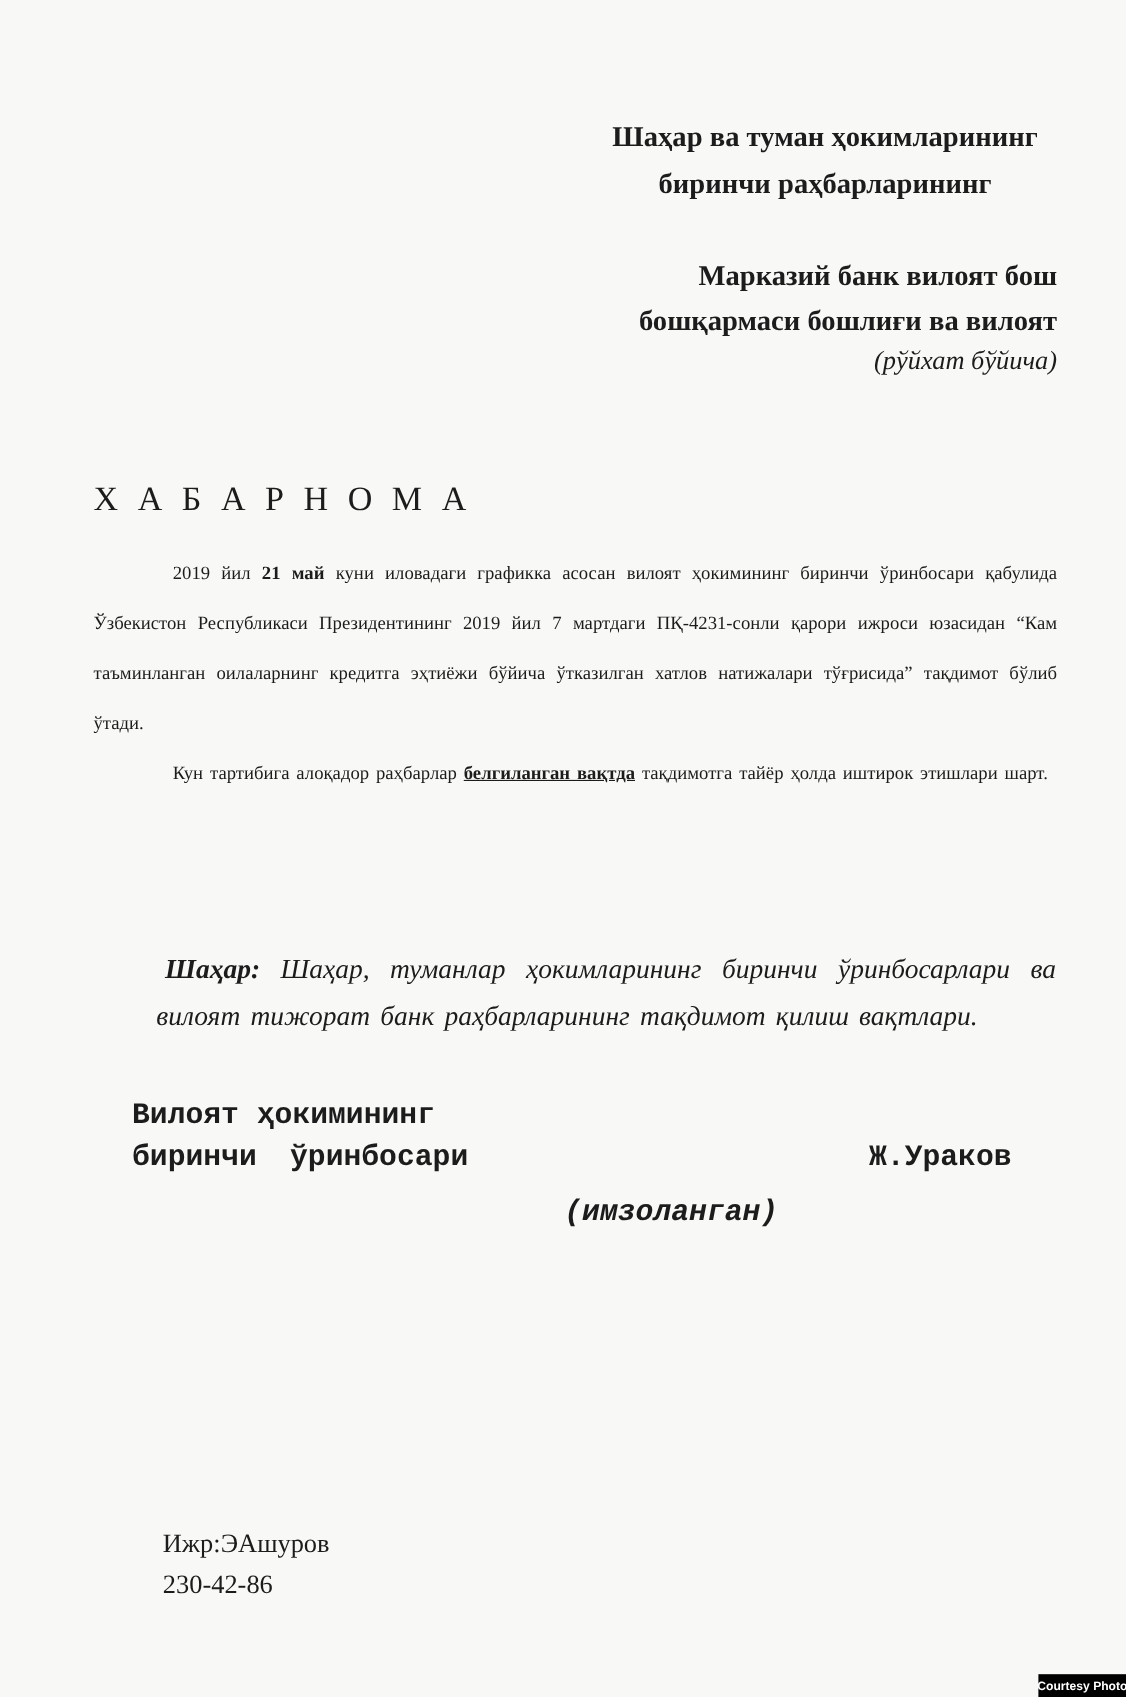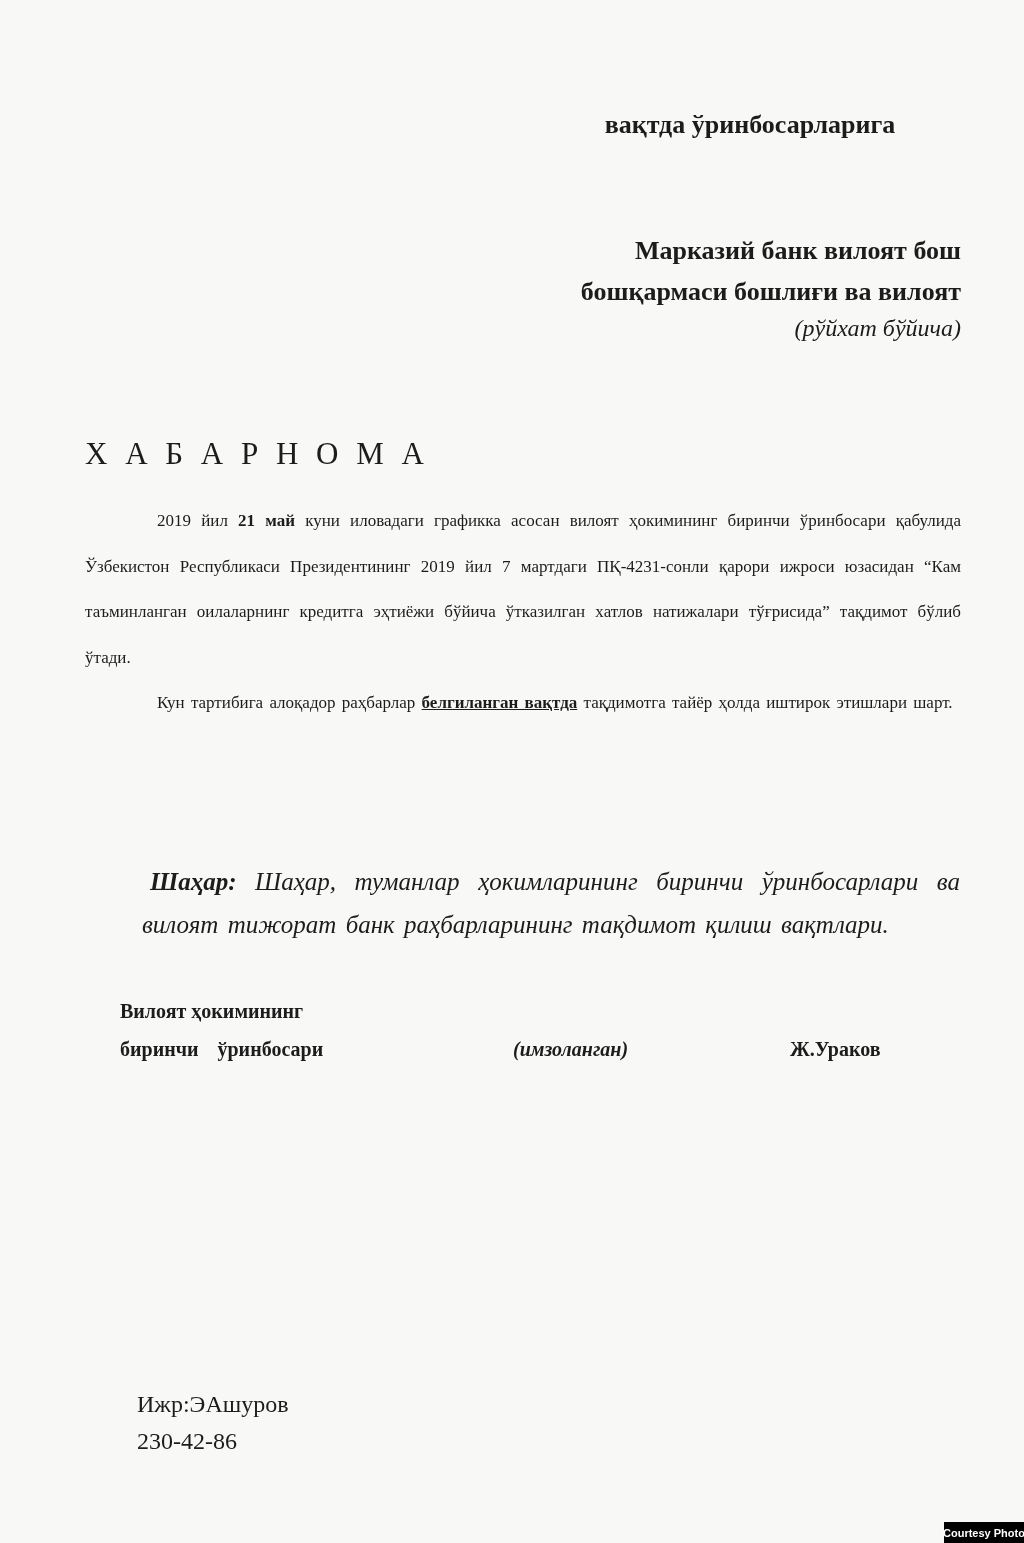--- a/index.html
+++ b/index.html
@@ -61,28 +61,28 @@
     left: 142px; top: 860px; width: 818px;
     margin: 0;
     font-style: italic;
     font-size: 25px;
     line-height: 43px;
     text-align: justify;
     text-indent: 8px;
     word-spacing: 3px;
   }
   .attachment b { font-style: italic; }
-  .sig { position: absolute; font-weight: bold; font-size: 20px; white-space: nowrap; }
+  .sig { position: absolute; font-weight: bold; font-size: 27px; white-space: nowrap; font-family: Liberation Mono, monospace; }
   .sig-line1 { left: 120px; top: 1000px; }
   .sig-line2 { left: 120px; top: 1038px; word-spacing: 14px; }
-  .sig-note  { left: 513px; top: 1038px; font-style: italic; }
+  .sig-note  { left: 513px; top: 1088px; font-style: italic; }
   .sig-name  { left: 790px; top: 1038px; }
   .executor {
     position: absolute;
-    left: 137px; top: 1386px;
+    left: 148px; top: 1386px;
     font-size: 24px;
     line-height: 37px;
   }
   .watermark {
     position: absolute;
     left: 944px; top: 1522px;
     width: 80px; height: 21px;
     background: #000000;
     color: #ffffff;
     font-family: "Liberation Sans", sans-serif;
@@ -93,21 +93,22 @@
     justify-content: center;
     white-space: nowrap;
   }
 </style>
 </head>
 <body>
 
 <div class="page">
 
   <div class="recipient1">
-    <div>вақтда ўринбосарларига</div>
+    <div>Шаҳар ва туман ҳокимларининг</div>
+    <div>биринчи раҳбарларининг</div>
   </div>
 
   <div class="recipient2">
     <div>Марказий банк вилоят бош</div>
     <div>бошқармаси бошлиғи ва вилоят</div>
     <div class="recipient-note">(рўйхат бўйича)</div>
   </div>
 
   <div class="title">Х А Б А Р Н О М А</div>
 

